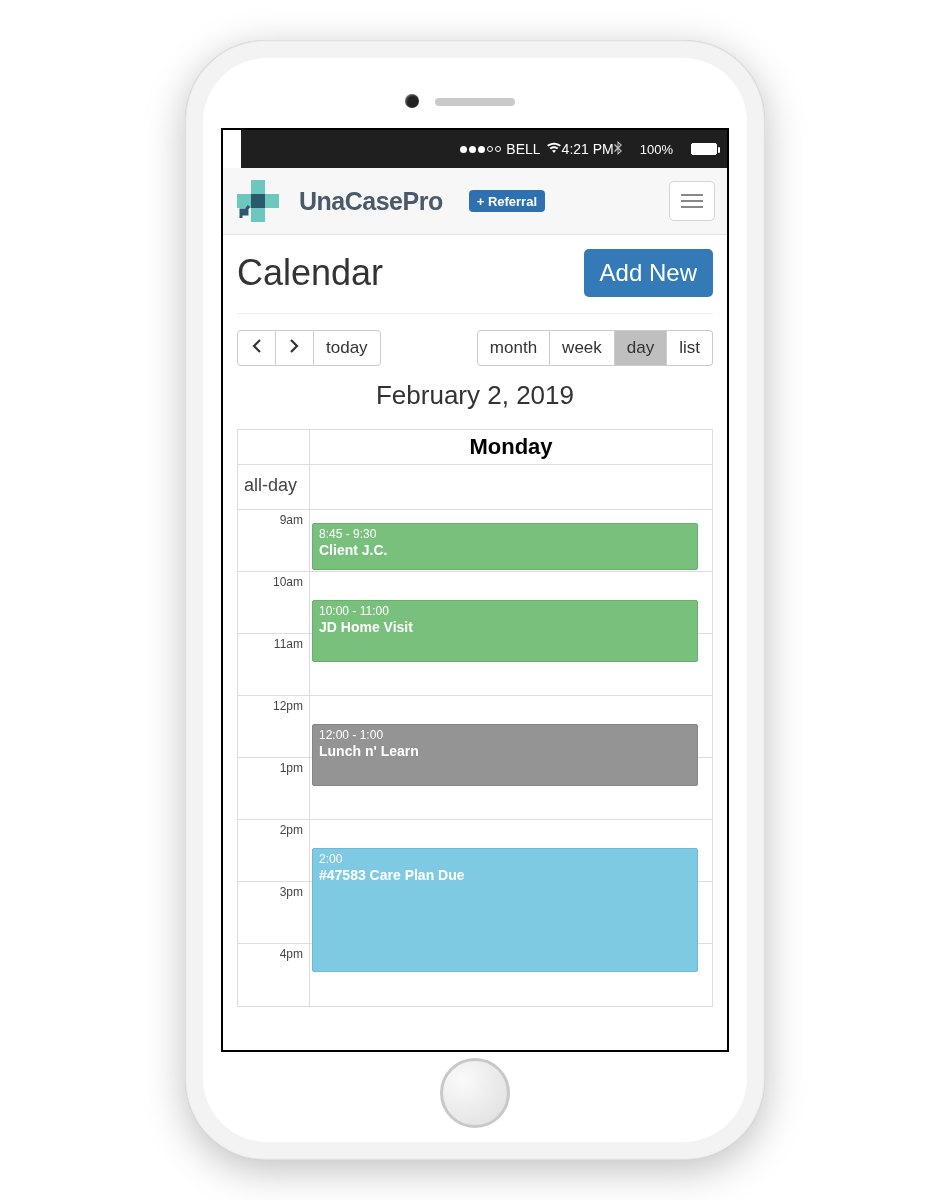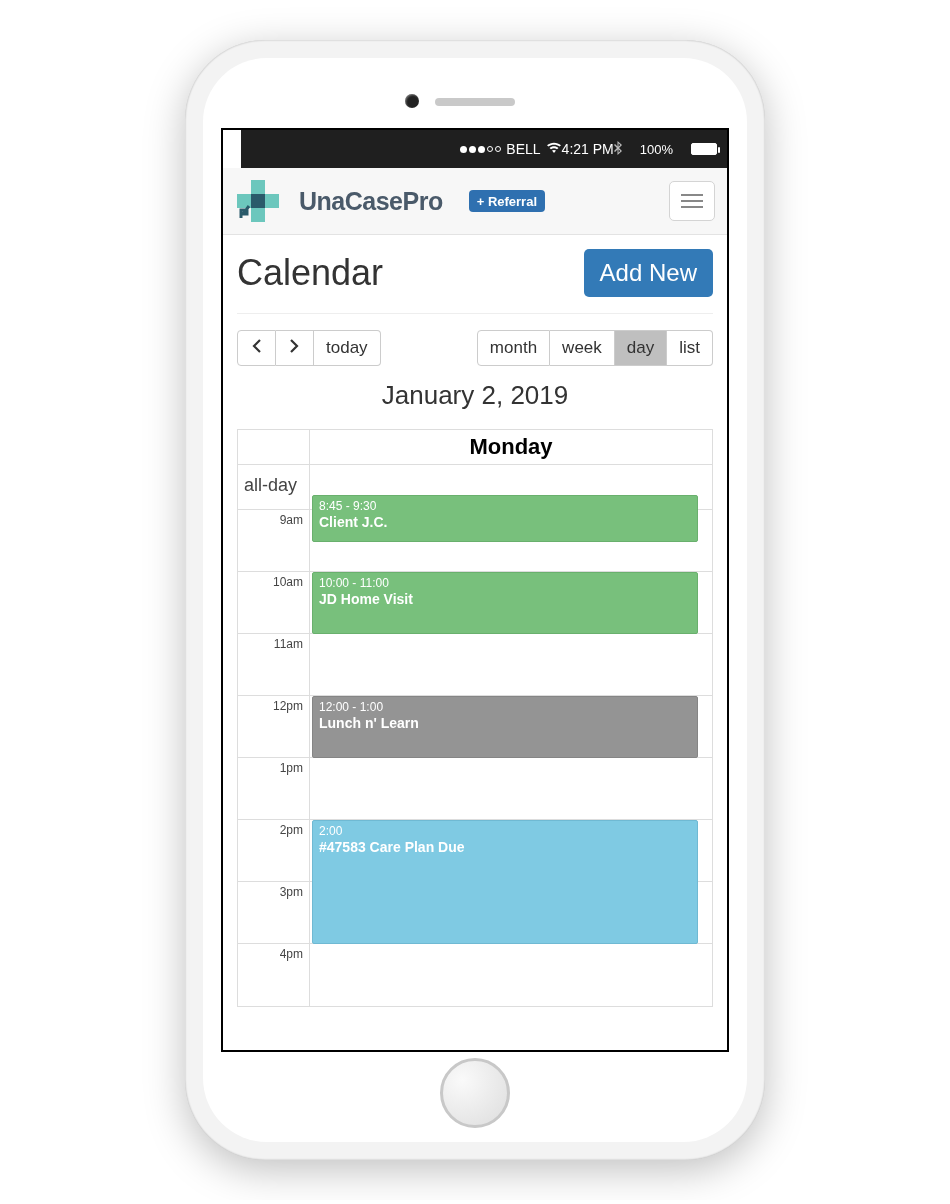--- a/index.html
+++ b/index.html
@@ -254,20 +254,21 @@
     position: absolute;
     left: 2px;
     right: 14px;
     border-radius: 2px;
     padding: 3px 6px;
     color: #fff;
     font-size: 14px;
     line-height: 1.25;
     cursor: pointer;
     overflow: hidden;
+    margin-top: 28px;
   }
   .event .etime { font-size: 12px; }
   .event .etitle { font-size: 14px; font-weight: 600; }
   .ev-green { background: #78c07c; border: 1px solid #69b06d; }
   .ev-gray { background: #949494; border: 1px solid #858585; }
   .ev-blue { background: #7fcae3; border: 1px solid #6fb9d3; }
 </style>
 </head>
 <body>
 
@@ -348,21 +349,21 @@
             <div class="btn">today</div>
           </div>
           <div class="btn-group">
             <div class="btn">month</div>
             <div class="btn">week</div>
             <div class="btn active">day</div>
             <div class="btn">list</div>
           </div>
         </div>
 
-        <div class="date-title">January 2, 2019</div>
+        <div class="date-title">February 2, 2019</div>
 
         <div class="cal">
           <div class="cal-row cal-header-row">
             <div class="cal-timecol"></div>
             <div class="cal-daycol">Monday</div>
           </div>
           <div class="cal-row allday-row">
             <div class="cal-timecol">all-day</div>
             <div class="cal-daycol"></div>
           </div>

